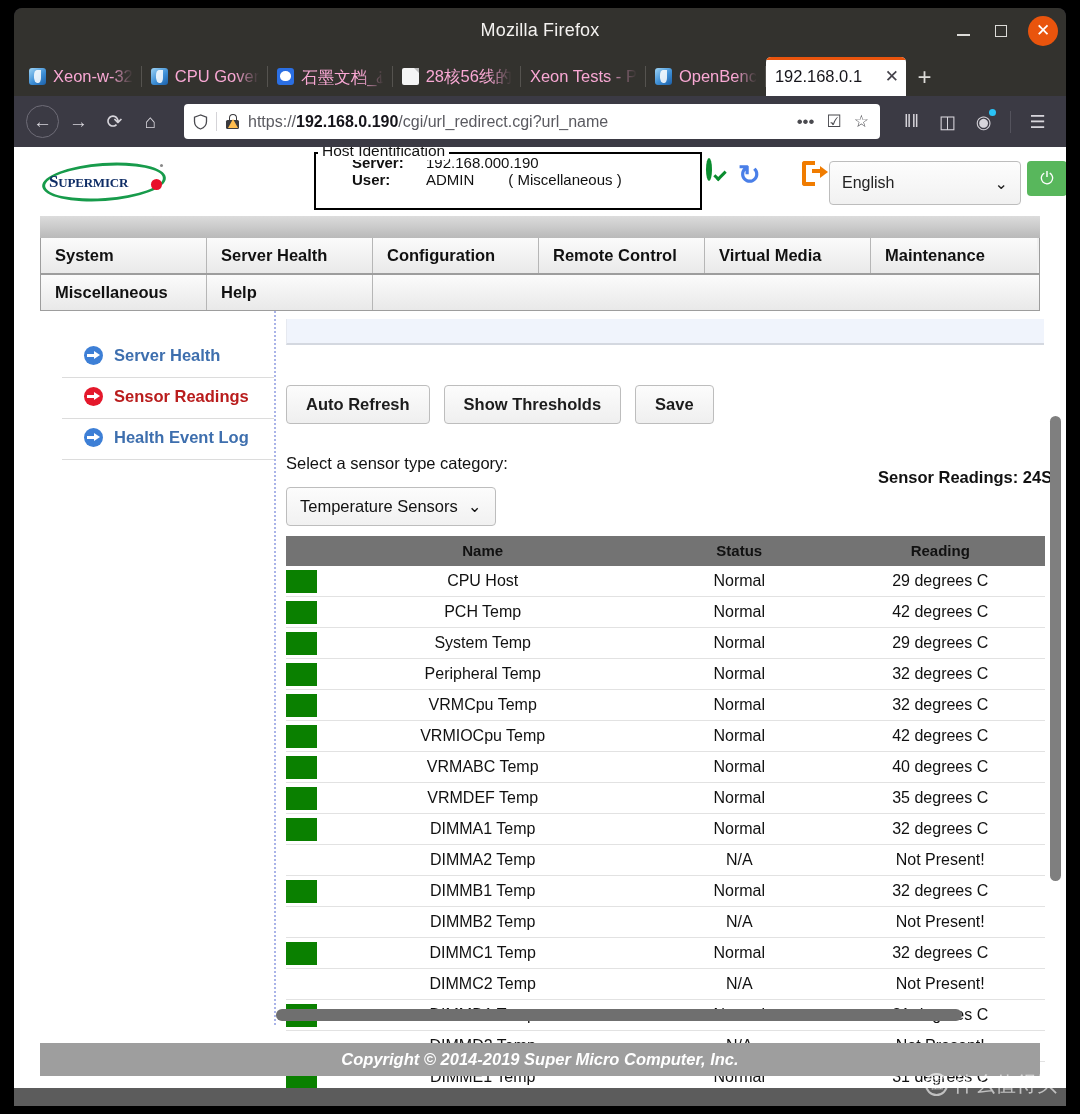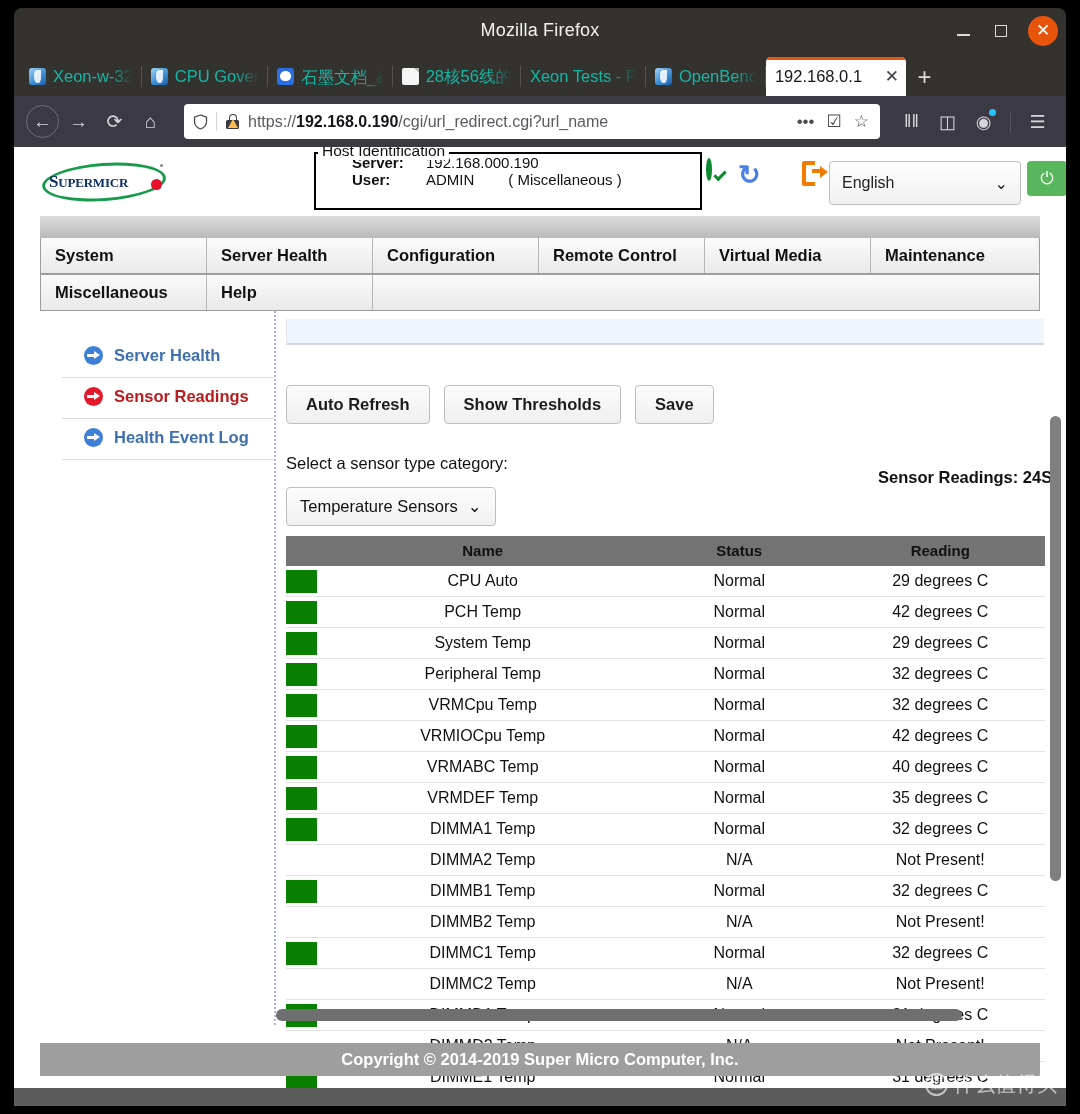--- a/index.html
+++ b/index.html
@@ -58,21 +58,21 @@
     padding-left: 6px;
     position: relative;
   }
   .tab {
     height: 39px;
     display: flex; align-items: center;
     gap: 7px;
     padding: 0 9px;
     min-width: 0;
     position: relative;
-    color: #14b8a6;
+    color: #f9a8d4;
     font-size: 16.5px;
     white-space: nowrap;
     overflow: hidden;
     max-width: 146px;
   }
   .tab:not(.active)::after {
     content: ""; position: absolute; right: 0; top: 9px; bottom: 9px;
     width: 1px; background: #55534f;
   }
   .tab.active {
@@ -353,21 +353,21 @@
     position: absolute; left: 0; right: 36px; bottom: 4px;
     height: 12px;
   }
   #hscroll .thumb { width: 91%; height: 12px; background:#6f6f6f; border-radius:6px; }
 
   #footer {
     position:absolute; left:26px; right:26px; bottom: 30px;
     height: 33px;
     background: #9e9e9e;
     color:#fff; font-size: 16.5px; font-weight: 700;
-    display:flex; align-items:center; justify-content:center;
+    display:flex; align-items:center; justify-content:center;font-style:italic;
   }
   #bottombar {
     position:absolute; left:0; right:0; bottom: 0;
     height: 18px; background:#5c5c5c;
   }
   #watermark {
     position: absolute; right: 8px; bottom: 8px;
     display:flex; align-items:center; gap:5px;
     color: #ffffff; opacity:.62; font-size: 21px;
     font-family:"DejaVu Sans", sans-serif;
@@ -565,21 +565,21 @@
                 <th class="c-name">Name</th>
                 <th class="c-status">Status</th>
                 <th class="c-reading">Reading</th>
               </tr>
             </thead>
             <tbody id="sensor-tbody">
                 <tr>
                   <td class="c-led">
                     <span class="led"></span>
                   </td>
-                  <td class="c-name">CPU Auto</td>
+                  <td class="c-name">CPU Host</td>
                   <td class="c-status">Normal</td>
                   <td class="c-reading">29 degrees C</td>
                 </tr>
                 <tr>
                   <td class="c-led">
                     <span class="led"></span>
                   </td>
                   <td class="c-name">PCH Temp</td>
                   <td class="c-status">Normal</td>
                   <td class="c-reading">42 degrees C</td>

